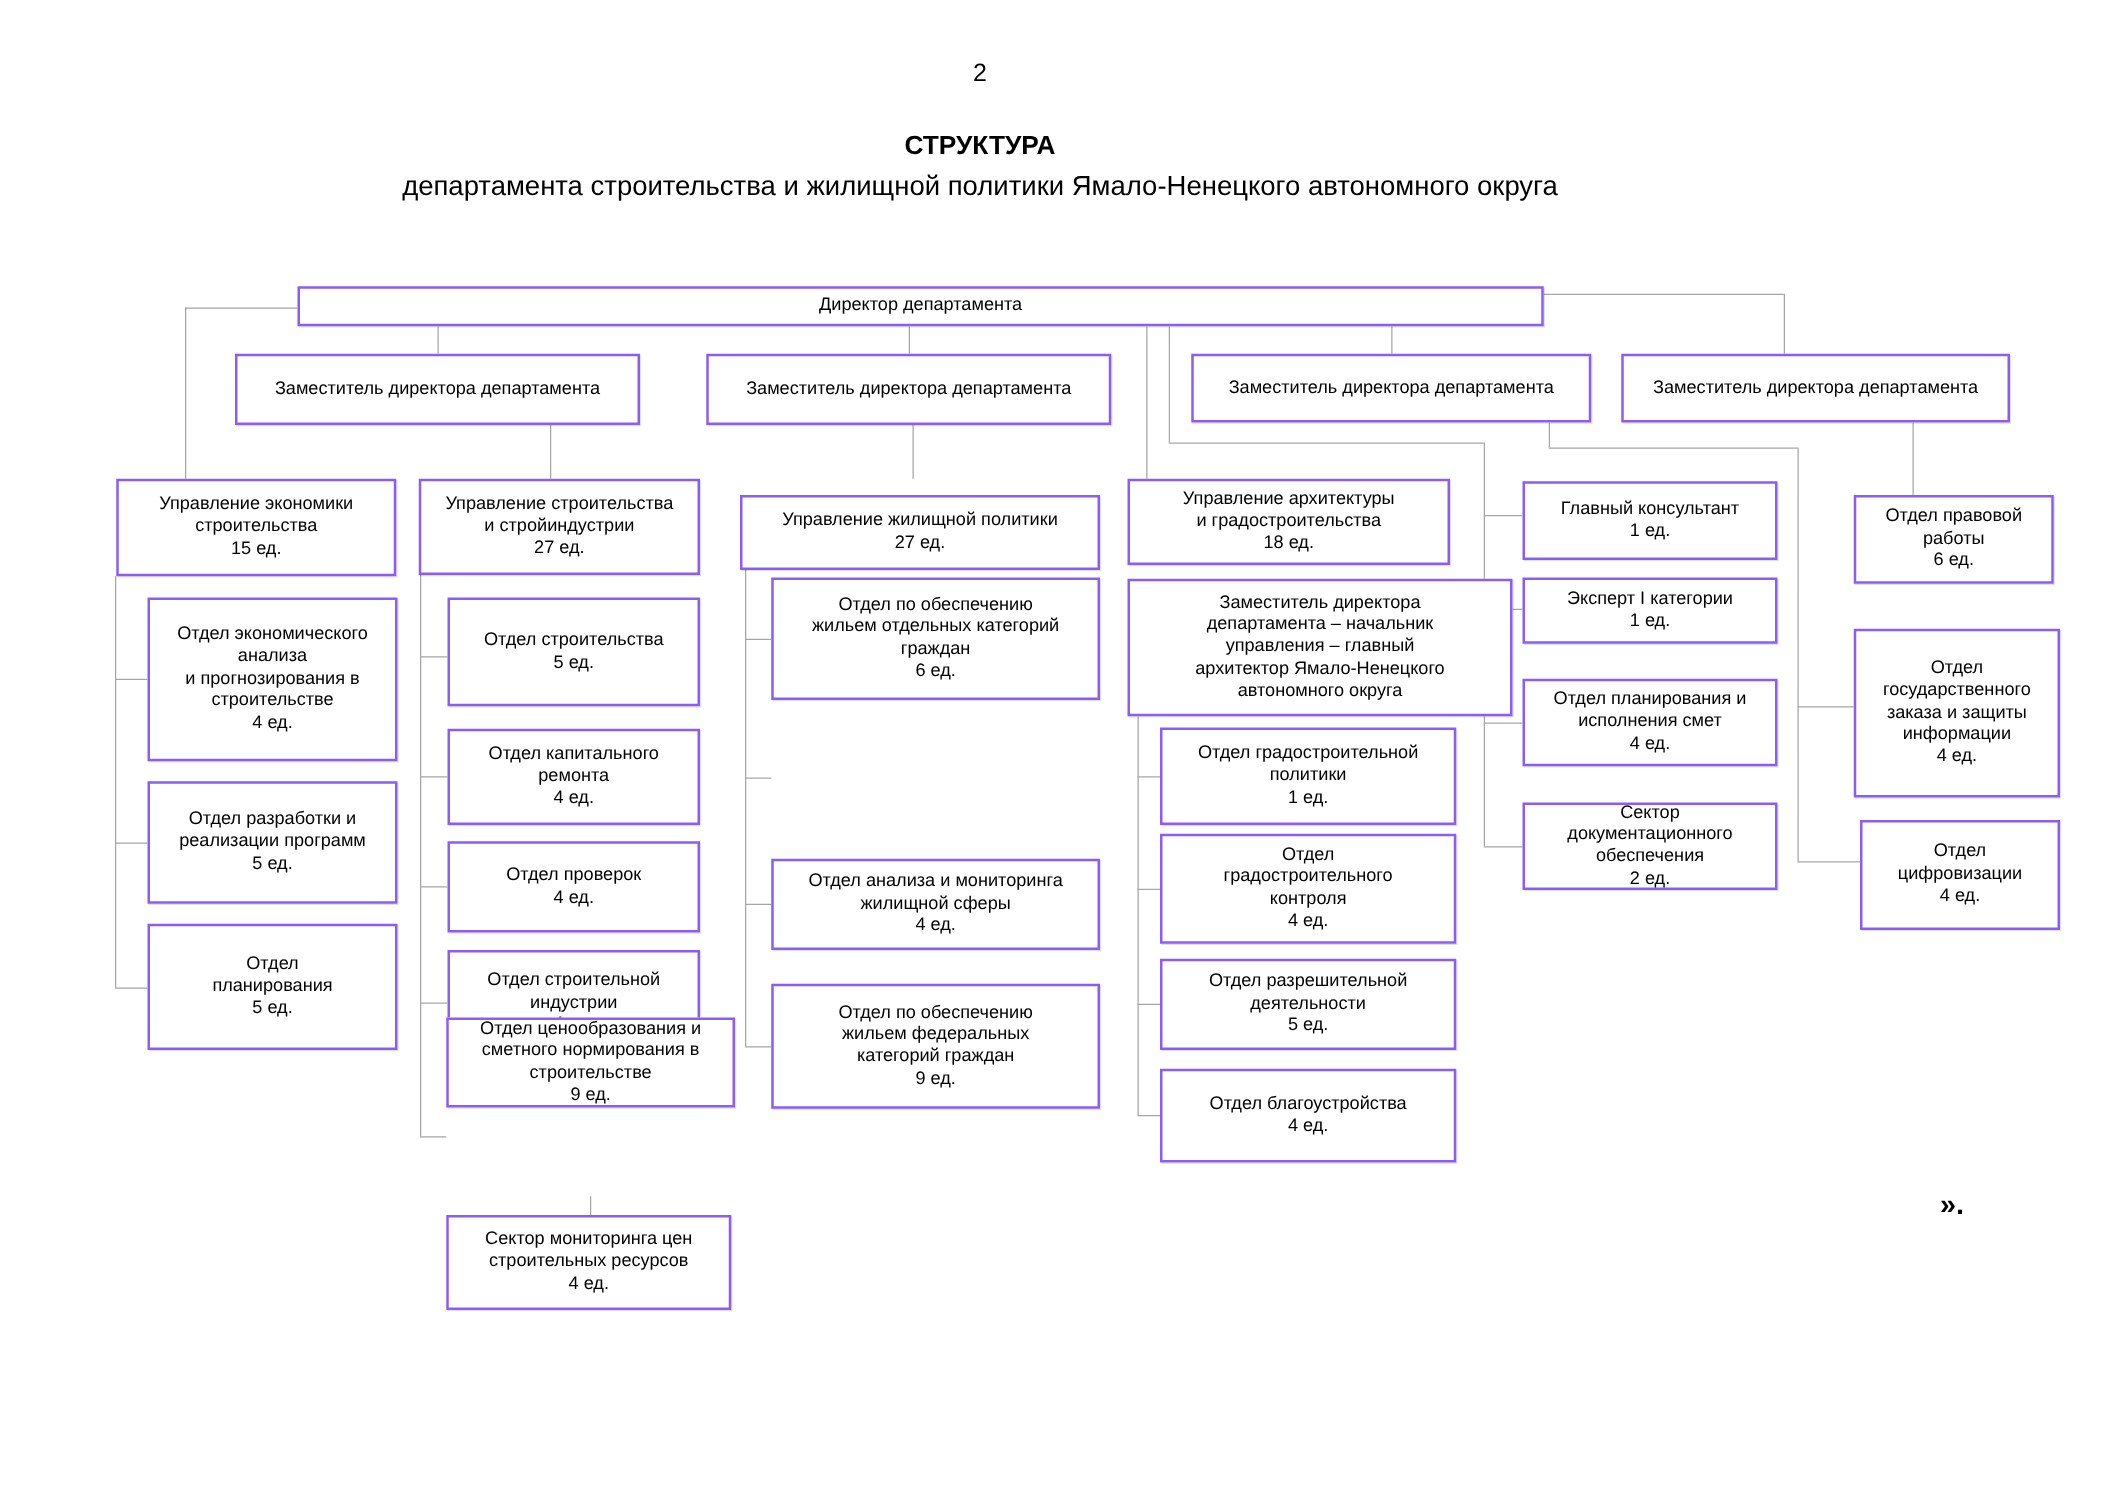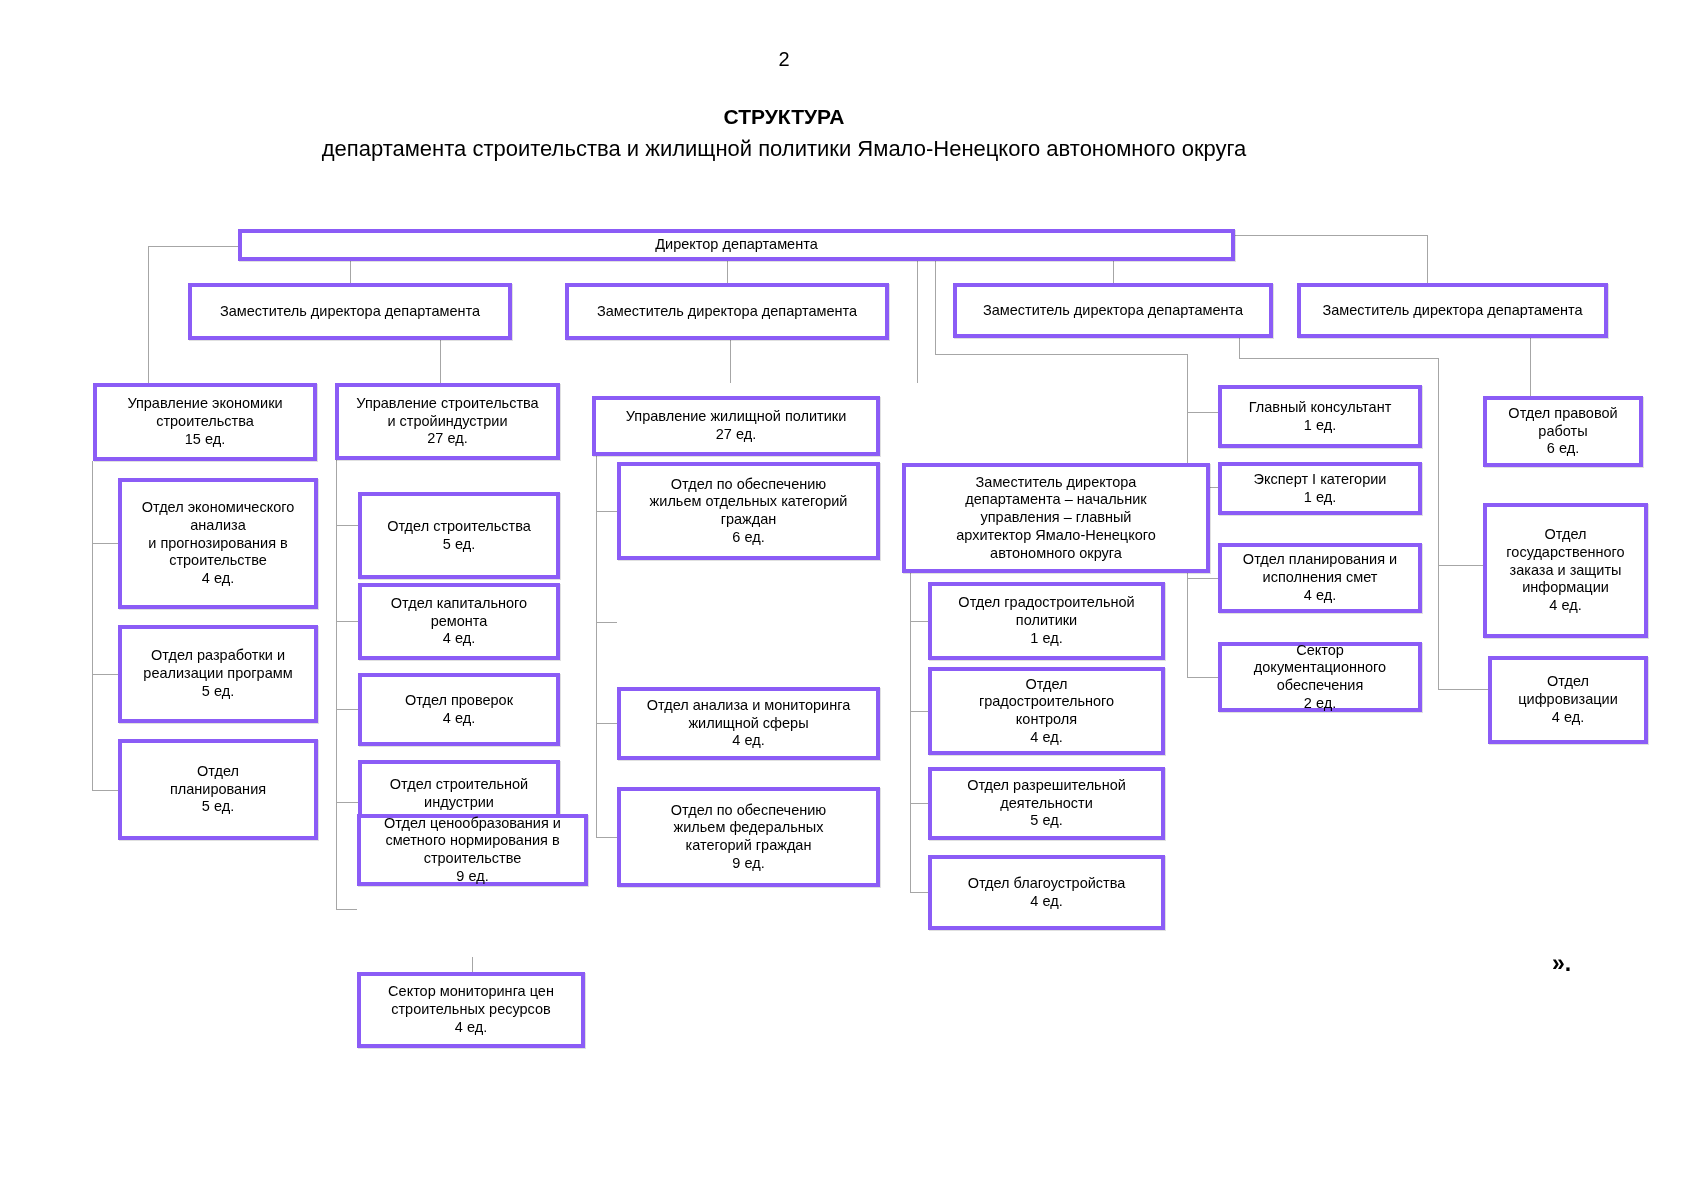--- a/index.html
+++ b/index.html
@@ -11,21 +11,21 @@
     color:#000;
     overflow:hidden;
   }
   .ttl{position:absolute;left:0;width:1568px;text-align:center;}
   .page-num{top:48px;font-size:20px;}
   .doc-title{top:105px;font-size:21px;font-weight:bold;}
   .doc-subtitle{top:136px;font-size:22px;}
   .node{
     position:absolute;
     box-sizing:border-box;
-    border:4px solid #8b5cf6;
+    border:2px solid #8b5cf6;
     background:#ffffff;
     display:flex;align-items:center;justify-content:center;
     text-align:center;
     white-space:pre-line;
     font-size:14.5px;line-height:1.22;
     padding:6px 5px;
     box-shadow:1px 1px 0 rgba(0,0,0,0.12);
   }
   .cline{position:absolute;background:#a6a6a6;}
   .closing-mark{position:absolute;left:1552px;top:950px;font-size:23px;font-weight:bold;}
@@ -106,21 +106,21 @@
   <div class="node" style="left:118px;top:625px;width:200px;height:98px">Отдел разработки и
 реализации программ
 5 ед.</div>
   <div class="node" style="left:118px;top:739px;width:200px;height:101px">Отдел
 планирования
 5 ед.</div>
 
   <div class="node" style="left:335px;top:383px;width:225px;height:77px">Управление строительства
 и стройиндустрии
 27 ед.</div>
-  <div class="node" style="left:358px;top:492px;width:202px;height:87px">Отдел строительства
+  <div class="node" style="left:358px;top:478px;width:202px;height:87px">Отдел строительства
 5 ед.</div>
   <div class="node" style="left:358px;top:583px;width:202px;height:77px">Отдел капитального
 ремонта
 4 ед.</div>
   <div class="node" style="left:358px;top:673px;width:202px;height:73px">Отдел проверок
 4 ед.</div>
   <div class="node" style="left:358px;top:760px;width:202px;height:85px">Отдел строительной
 индустрии
 4 ед.</div>
   <div class="node" style="left:357px;top:814px;width:231px;height:72px">Отдел ценообразования и
@@ -138,20 +138,23 @@
 граждан
 6 ед.</div>
   <div class="node" style="left:617px;top:687px;width:263px;height:73px">Отдел анализа и мониторинга
 жилищной сферы
 4 ед.</div>
   <div class="node" style="left:617px;top:787px;width:263px;height:100px">Отдел по обеспечению
 жильем федеральных
 категорий граждан
 9 ед.</div>
 
+  <div class="node" style="left:902px;top:383px;width:258px;height:69px">Управление архитектуры
+и градостроительства
+18 ед.</div>
   <div class="node" style="left:902px;top:463px;width:308px;height:110px">Заместитель директора
 департамента – начальник
 управления – главный
 архитектор Ямало-Ненецкого
 автономного округа</div>
   <div class="node" style="left:928px;top:582px;width:237px;height:78px">Отдел градостроительной
 политики
 1 ед.</div>
   <div class="node" style="left:928px;top:667px;width:237px;height:88px">Отдел
 градостроительного

